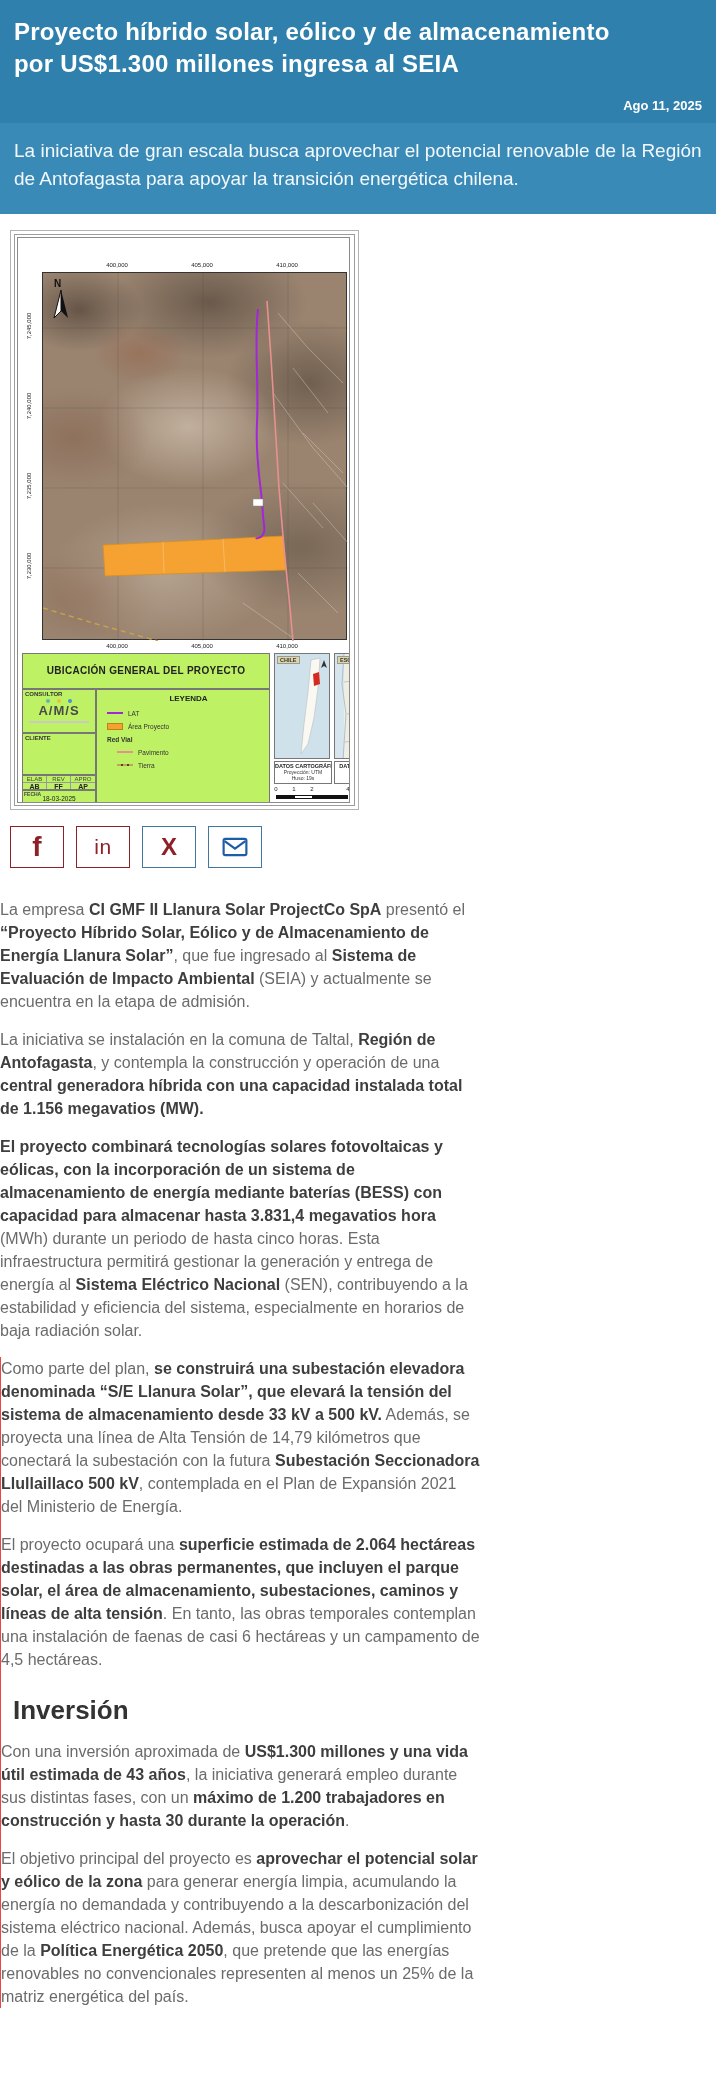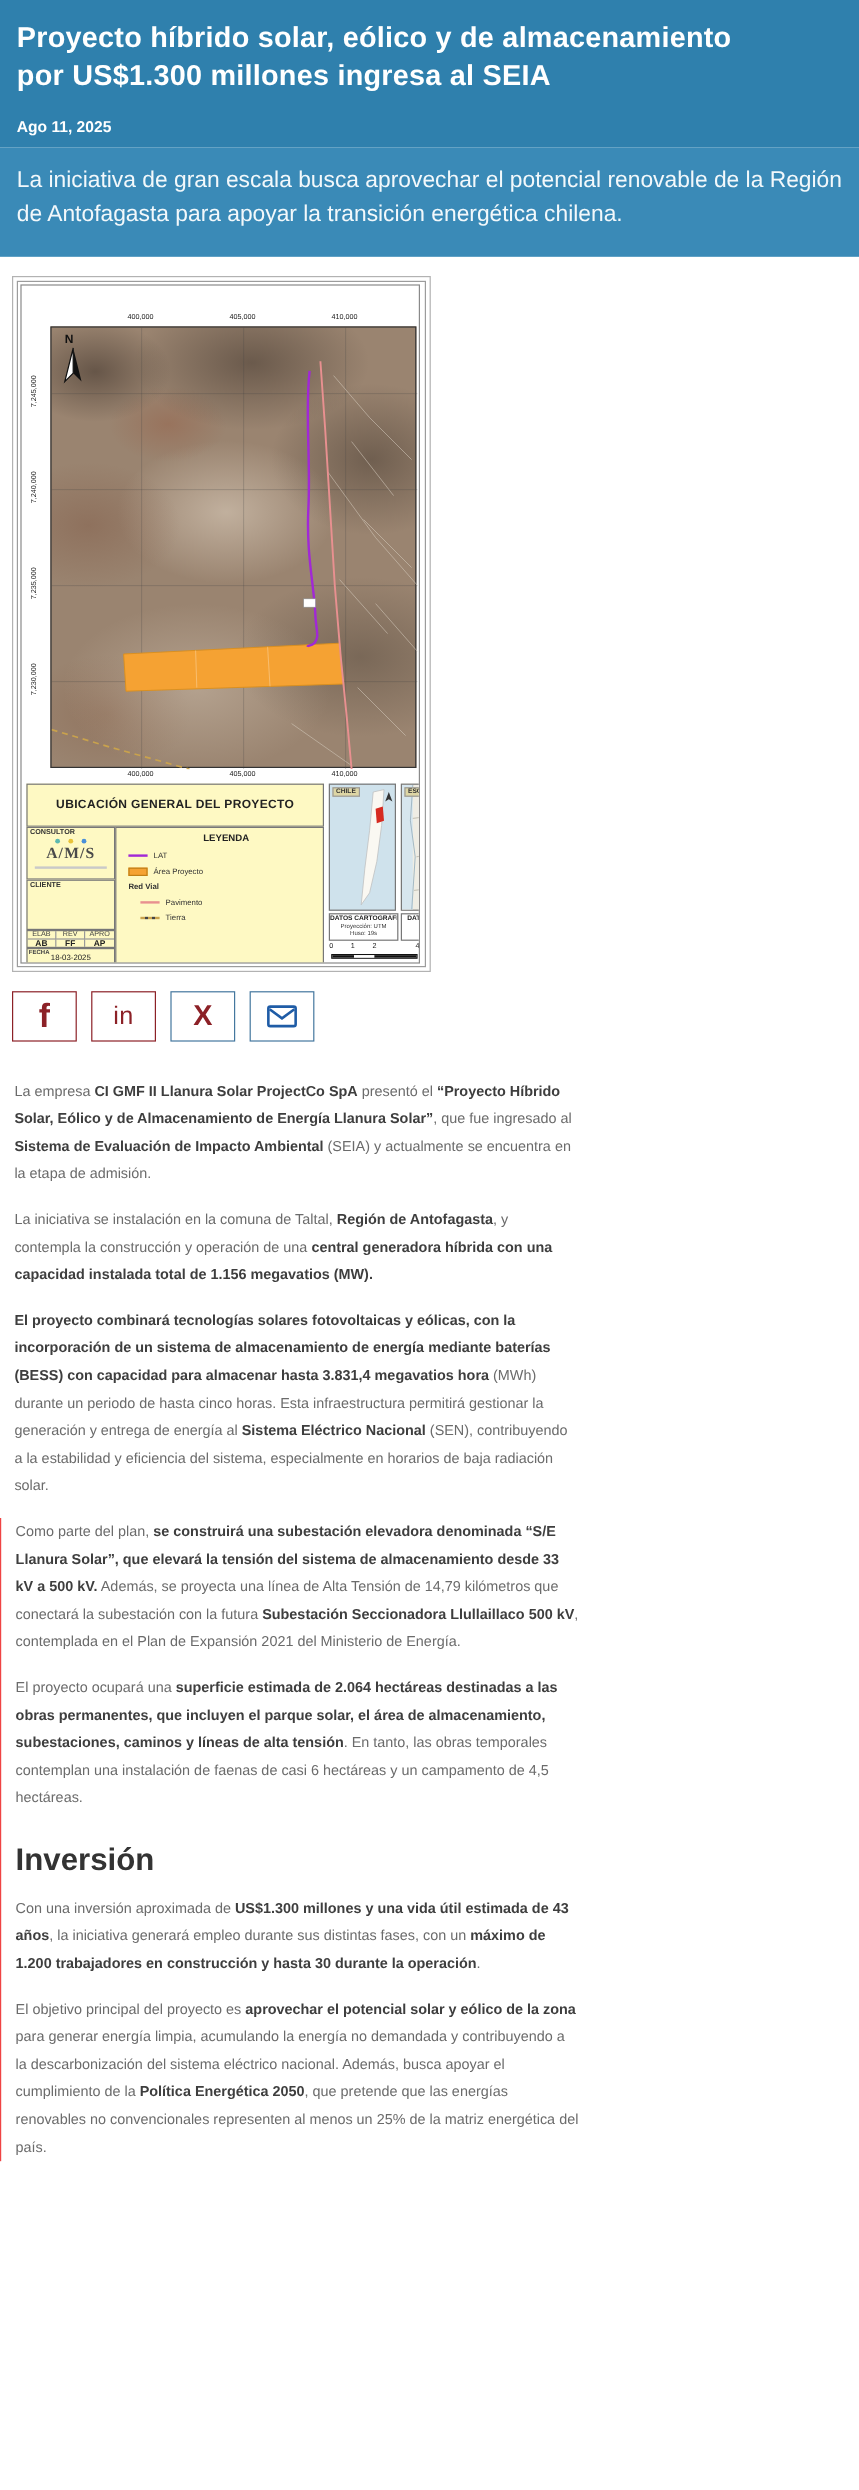--- a/index.html
+++ b/index.html
@@ -2,21 +2,21 @@
 <html><head>
 <meta charset="utf-8">
 <style>
   * { box-sizing: border-box; }
   body { margin: 0; background: #fff; font-family: "Liberation Sans", "DejaVu Sans", sans-serif; }
   .page { width: 716px; height: 2075px; position: relative; overflow: hidden; background: #fff; }
 
   
   .hero-top { background: #2F80AD; padding: 16px 14px 4px; }
   .hero-top h1 { margin: 0; font-size: 24px; line-height: 1.33; font-weight: 700; color: #fff; max-width: 640px; letter-spacing: .2px; }
-  .hero-date { color: #fff; font-size: 13px; font-weight: 700; margin: 18px 0 6px; }
+  .hero-date { color: #fff; font-size: 13px; font-weight: 700; margin: 18px 0 6px; text-align: right; }
   .hero-sub { background: #3A8AB7; color: #f2f8fb; padding: 14px 14px 20px; font-size: 19px; line-height: 1.5; max-width: 716px; }
 
   
   figure.mapfig { margin: 16px 0 0 10px; width: 349px; border: 1px solid #b2b2b2; padding: 3px; background: #fff; }
   .map-mid { border: 1px solid #9c9c9c; padding: 2px; }
   .map-sheet { position: relative; width: 333px; height: 566px; border: 1px solid #8a8a8a; background: #fff; overflow: hidden; }
 
   .sat { position: absolute; left: 24px; top: 34px; width: 305px; height: 368px; border: 1px solid #333;
     background:
       radial-gradient(90px 60px at 12% 10%, rgba(60,48,40,.55), transparent 70%),
@@ -33,29 +33,29 @@
 
   .coord { position: absolute; font-size: 6px; color: #222; white-space: nowrap; }
   .ctop, .cbot { transform: translateX(-50%); }
   .ctop { top: 24px; }
   .cbot { top: 405px; }
   .cleft { left: -9px; width: 40px; text-align: center; transform: rotate(-90deg); }
 
   .n-label { position: absolute; left: 36px; top: 40px; color: #111; font-weight: 700; font-size: 10px; z-index: 3; }
   .north-svg { position: absolute; left: 30px; top: 50px; z-index: 3; }
 
-  .mbox { position: absolute; border: 1px solid #777; background: #fef9c3; }
+  .mbox { position: absolute; border: 1px solid #777; background: #bef264; }
   .map-title { left: 4px; top: 415px; width: 248px; height: 36px; display: flex; align-items: center; justify-content: center;
     font-size: 10px; font-weight: 700; color: #222; letter-spacing: .3px; text-align: center; }
   .consultor { left: 4px; top: 451px; width: 74px; height: 44px; }
   .tiny-label { font-size: 6px; color: #333; font-weight: 700; padding: 1px 2px; display: block; }
   .ams-dots { display: flex; gap: 7px; justify-content: center; margin-top: 1px; }
   .ams-dots i { width: 4px; height: 4px; border-radius: 50%; display: block; }
   .ams-dots .d1 { background: #5bb8b0; } .ams-dots .d2 { background: #e8c33a; } .ams-dots .d3 { background: #4a90d9; }
-  .ams { font-size: 13px; font-weight: 700; color: #4a4a4a; text-align: center; letter-spacing: 1px; font-family: Liberation Serif, serif; }
+  .ams { font-size: 13px; font-weight: 700; color: #4a4a4a; text-align: center; letter-spacing: 1px; }
   .ams-sub { height: 2px; background: #c9c9c9; margin: 3px 6px 0; }
   .cliente { left: 4px; top: 495px; width: 74px; height: 42px; }
   .approvals { left: 4px; top: 537px; width: 74px; height: 15px; display: grid; grid-template-columns: 1fr 1fr 1fr; }
   .approvals span { border-right: 1px solid #999; text-align: center; overflow: hidden; }
   .approvals .hd { font-size: 6px; color: #444; border-bottom: 1px solid #999; }
   .approvals .vl { font-size: 7px; font-weight: 700; color: #222; }
   .approvals span:nth-child(3n) { border-right: none; }
   .fecha { left: 4px; top: 552px; width: 74px; height: 13px; }
   .fecha .fl { font-size: 5px; font-weight: 700; color: #444; position: absolute; left: 1px; top: 0; }
   .fecha .fv { font-size: 6.5px; color: #222; text-align: center; display: block; margin-top: 4px; }
@@ -95,21 +95,21 @@
   .share-btn { width: 54px; height: 42px; border: 1px solid; background: #fff; display: flex; align-items: center; justify-content: center; cursor: pointer; padding: 0; }
   .share-btn.fb, .share-btn.li { border-color: #8C2127; color: #8C2127; }
   .share-btn.xb { border-color: #44779E; color: #8C2127; }
   .share-btn.em { border-color: #44779E; color: #1F5CA6; }
   .g-f { font-size: 28px; font-weight: 800; }
   .g-in { font-size: 21px; font-weight: 400; letter-spacing: .5px; }
   .g-x { font-size: 24px; font-weight: 800; }
 
   
   .article { margin-top: 30px; width: 482px; }
-  .article p { margin: 0 0 15px; padding-left: 12px; font-size: 12px; line-height: 23px; color: #6b6b6b; }
+  .article p { margin: 0 0 15px; font-size: 16px; line-height: 23px; color: #6b6b6b; }
   .article .b { font-weight: 700; color: #3e3e3e; }
   .article h2 { font-size: 26px; line-height: 1.2; font-weight: 700; color: #333; margin: 24px 0 14px; padding-left: 12px; }
   #article-main { border-left: 1px solid #ef4444; }
 </style>
 </head>
 <body>
 
 <div class="page">
 
   <header>

